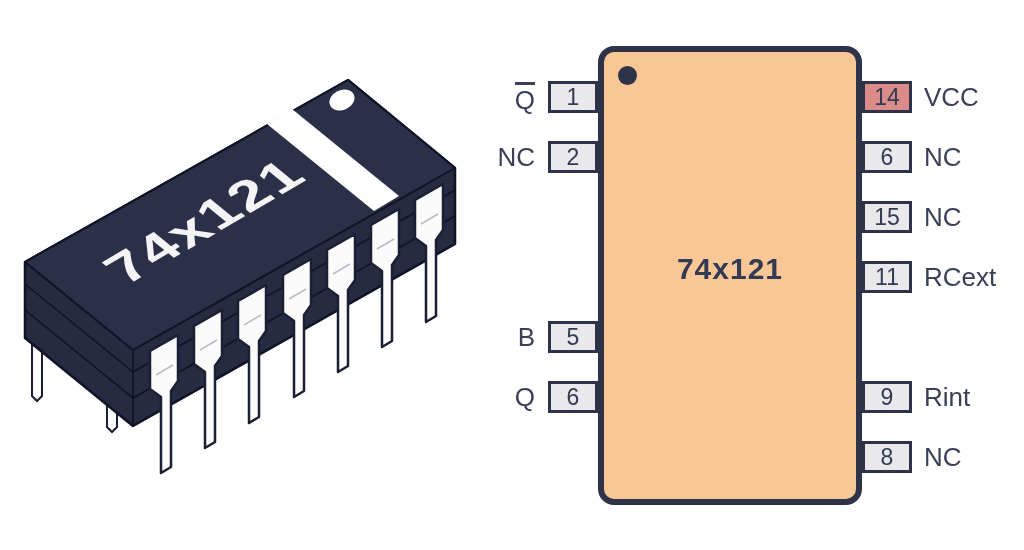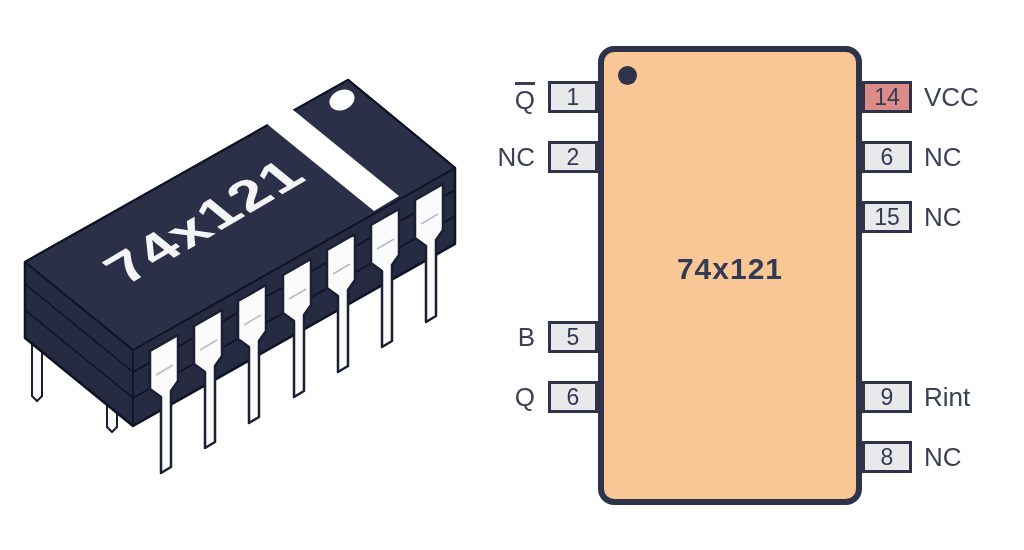--- a/index.html
+++ b/index.html
@@ -142,20 +142,26 @@
           <span>6</span>
         </div>
       <span class="pin-label">NC</span>
     </div>
     <div class="pin-row right" style="top:201px">
       <div class="pin-box">
           <span>15</span>
         </div>
       <span class="pin-label">NC</span>
     </div>
+    <div class="pin-row right" style="top:261px">
+      <div class="pin-box">
+          <span>11</span>
+        </div>
+      <span class="pin-label">RCext</span>
+    </div>
     <div class="pin-row right" style="top:381px">
       <div class="pin-box">
           <span>9</span>
         </div>
       <span class="pin-label">Rint</span>
     </div>
     <div class="pin-row right" style="top:441px">
       <div class="pin-box">
           <span>8</span>
         </div>

